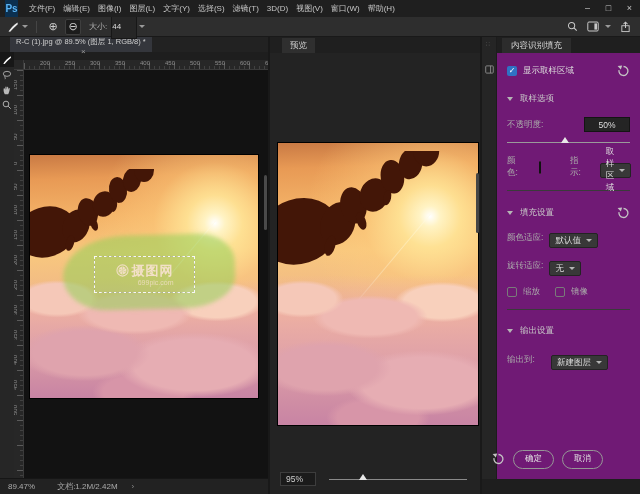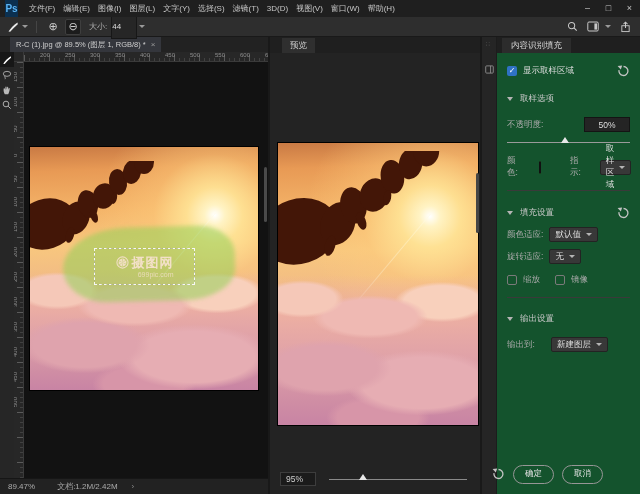--- a/index.html
+++ b/index.html
@@ -31,31 +31,31 @@
     justify-content:center; border-radius:2px; }
   .pm-icon.pressed { background:#1c1c1c; border:1px solid #3e3e3e; }
   .opt-label { font-size:8px; color:#b0b0b0; margin:0 4px 0 8px; }
   .opt-value { width:26px; height:24px; background:#262626; border:1px solid #171717; font-size:8px;
     color:#dcdcdc; display:flex; align-items:center; }
   .opt-right { margin-left:auto; display:flex; align-items:center; gap:9px; margin-right:9px; }
 
   
   .doc-tab-row { position:absolute; top:37px; left:0; width:268px; height:15px; background:#222222; }
   .doc-tab { position:absolute; left:10px; top:0; height:15px; background:#34363c; display:flex;
-    align-items:center; padding:0 6px; }
+    align-items:center; padding:0 6px;flex-direction:column; }
   .doc-tab-title { font-size:7.5px; color:#cfcfcf; white-space:nowrap; }
   .doc-tab-close { font-size:8px; color:#9a9a9a; margin-left:5px; }
 
   
   .tool-strip { position:absolute; top:52px; left:0; width:14px; bottom:16px; background:#262626; }
   .tool { width:14px; height:15px; display:flex; align-items:center; justify-content:center; }
   .tool.selected { background:#171717; }
 
   
-  .canvas-area { position:absolute; top:52px; left:14px; width:254px; bottom:16px; background:#121212; overflow:hidden; }
+  .canvas-area { position:absolute; top:60px; left:14px; width:254px; bottom:16px; background:#121212; overflow:hidden; }
   .ruler-corner { position:absolute; top:0; left:0; width:10px; height:10px; background:#272727;
     border-right:1px solid #3a3a3a; border-bottom:1px solid #3a3a3a; z-index:3; }
   .ruler-h { position:absolute; top:0; left:10px; right:0; height:10px; z-index:2;
     background:
       repeating-linear-gradient(90deg,#5a5a5a 0 1px,transparent 1px 25px) left bottom/100% 6px no-repeat,
       repeating-linear-gradient(90deg,#414141 0 1px,transparent 1px 5px) left bottom/100% 3px no-repeat,
       #272727;
     border-bottom:1px solid #3a3a3a; }
   .ruler-v { position:absolute; top:10px; left:0; width:10px; bottom:0; z-index:2;
     background:
@@ -123,21 +123,21 @@
   .pv-scroll { position:absolute; right:1px; top:120px; width:3px; height:60px; background:#454545; border-radius:2px; }
   .preview-zoom-bar { position:absolute; bottom:0; left:0; right:0; height:30px; display:flex; align-items:center; }
   .zoom-box { margin-left:10px; width:36px; height:14px; background:#1b1b1b; border:1px solid #3d3d3d;
     font-size:8.5px; color:#cfcfcf; display:flex; align-items:center; padding-left:5px; }
   .zoom-slider { flex:1; position:relative; height:14px; margin:0 13px; }
   .zoom-track { position:absolute; left:0; right:0; top:7px; height:1px; background:#8a8a8a; }
   .tri-thumb { position:absolute; width:0; height:0; border-left:4px solid transparent;
     border-right:4px solid transparent; border-bottom:6px solid #e8e8e8; top:2px; }
 
   
-  .caf-panel { position:absolute; top:37px; left:482px; width:158px; bottom:0; background:#14532d; }
+  .caf-panel { position:absolute; top:37px; left:482px; width:158px; bottom:15px; background:#701a75; }
   .caf-strip { position:absolute; left:0; top:0; width:15px; bottom:0; background:#252525; border-right:1px solid #1c1c1c; }
   .grip { position:absolute; top:3px; left:4px; color:#6f6f6f; font-size:6px; letter-spacing:1px; }
   .strip-icon { position:absolute; top:28px; left:3px; }
   .caf-tab-row { position:absolute; top:0; left:15px; right:0; height:16px; background:#1f1f1f; }
   .caf-tab { position:absolute; left:5px; top:1px; height:15px; background:#2c2c2c; color:#d6d6d6;
     font-size:8.5px; line-height:15px; padding:0 9px; }
   .caf-content { position:absolute; top:16px; left:15px; right:0; bottom:40px; padding:0 10px; font-size:8.5px; overflow:hidden; }
   .row { display:flex; align-items:center; }
   .row-show { margin-top:11px; }
   .checkbox { width:10px; height:10px; border-radius:2px; background:#2f72c4; color:#ffffff; font-size:8px;
@@ -150,21 +150,21 @@
   .sec-chev { width:0; height:0; border-left:3.5px solid transparent; border-right:3.5px solid transparent;
     border-top:4px solid #b5b5b5; margin-right:7px; }
   .row-opacity { margin-top:12px; }
   .val-box { width:46px; height:15px; background:#242424; border:1px solid #141414; color:#dedede;
     display:flex; align-items:center; justify-content:center; }
   .hslider { position:relative; height:12px; margin-top:4px; }
   .htrack { position:absolute; left:0; right:0; top:6px; height:1px; background:#9a9a9a; }
   .row-color { margin-top:7px; gap:19px; }
   .swatch { width:13px; height:13px; border-radius:2px; border:1px solid #111111; margin-left:2px; }
   .dd { height:15px; background:#383838; border:1px solid #232323; border-radius:2px; color:#dedede;
-    display:flex; align-items:center; padding:0 5px; gap:5px; }
+    display:flex; align-items:center; padding:0 5px; gap:5px;margin-top:6px; }
   .dd-chev { width:0; height:0; border-left:3px solid transparent; border-right:3px solid transparent;
     border-top:3.5px solid #b5b5b5; }
   .divider { border-top:1px solid #3a3a3a; margin-top:11px; }
   .row-dd { margin-top:7px; }
   .row-dd .dd { margin-left:6px; }
   .row-checks { margin-top:10px; gap:15px; }
   .check-pair { display:flex; align-items:center; }
   .caf-bottom { position:absolute; bottom:0; left:0; right:0; height:40px; display:flex; align-items:center; padding:0 9px; }
   .pill-btn { height:19px; border:1px solid #969696; border-radius:10px; background:transparent; color:#e2e2e2;
     font-size:8.5px; font-family:"Liberation Sans",sans-serif; padding:0 11px; margin-left:8px; }

